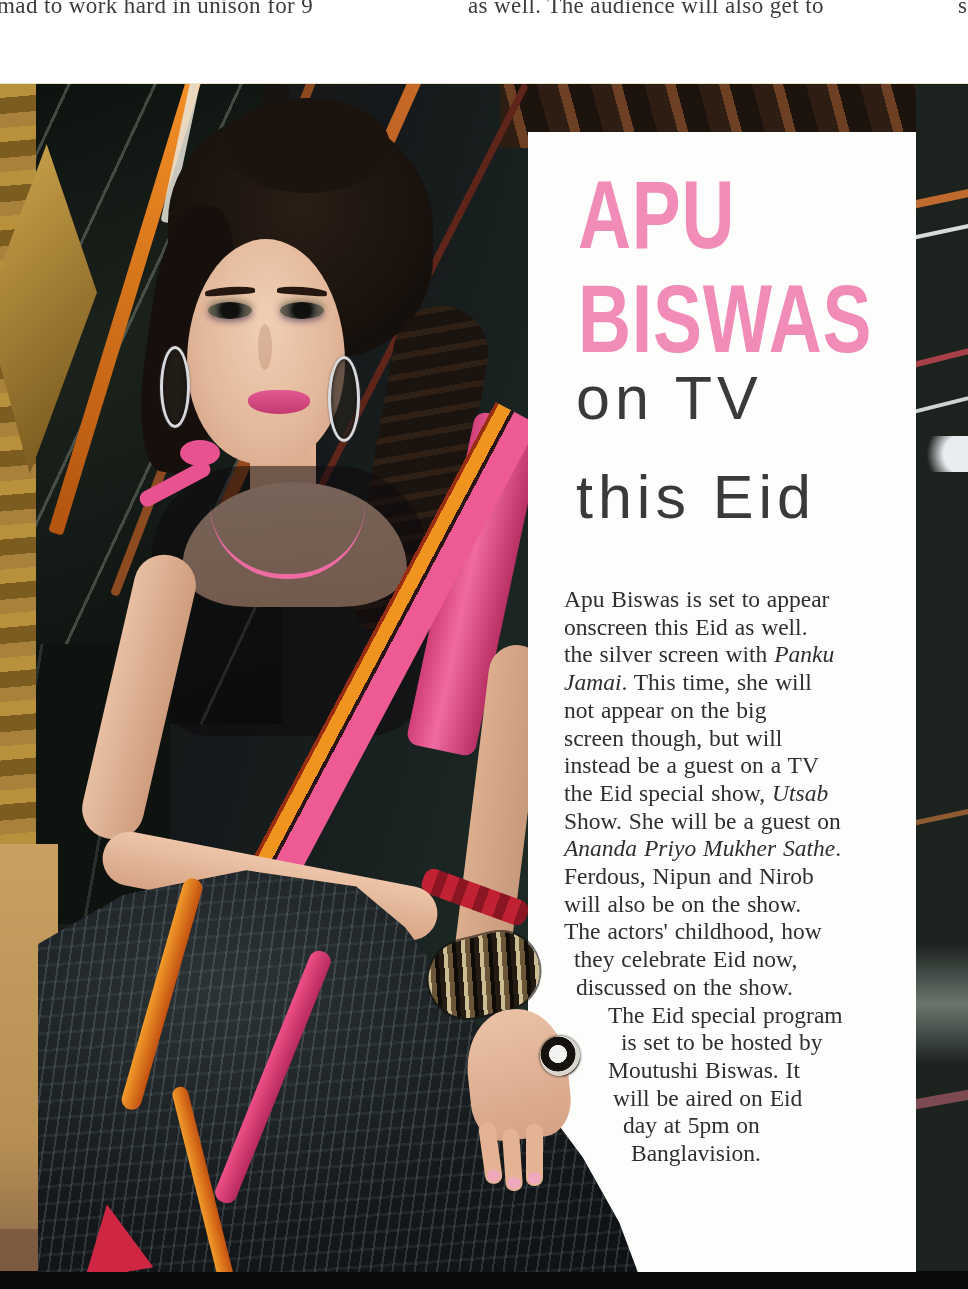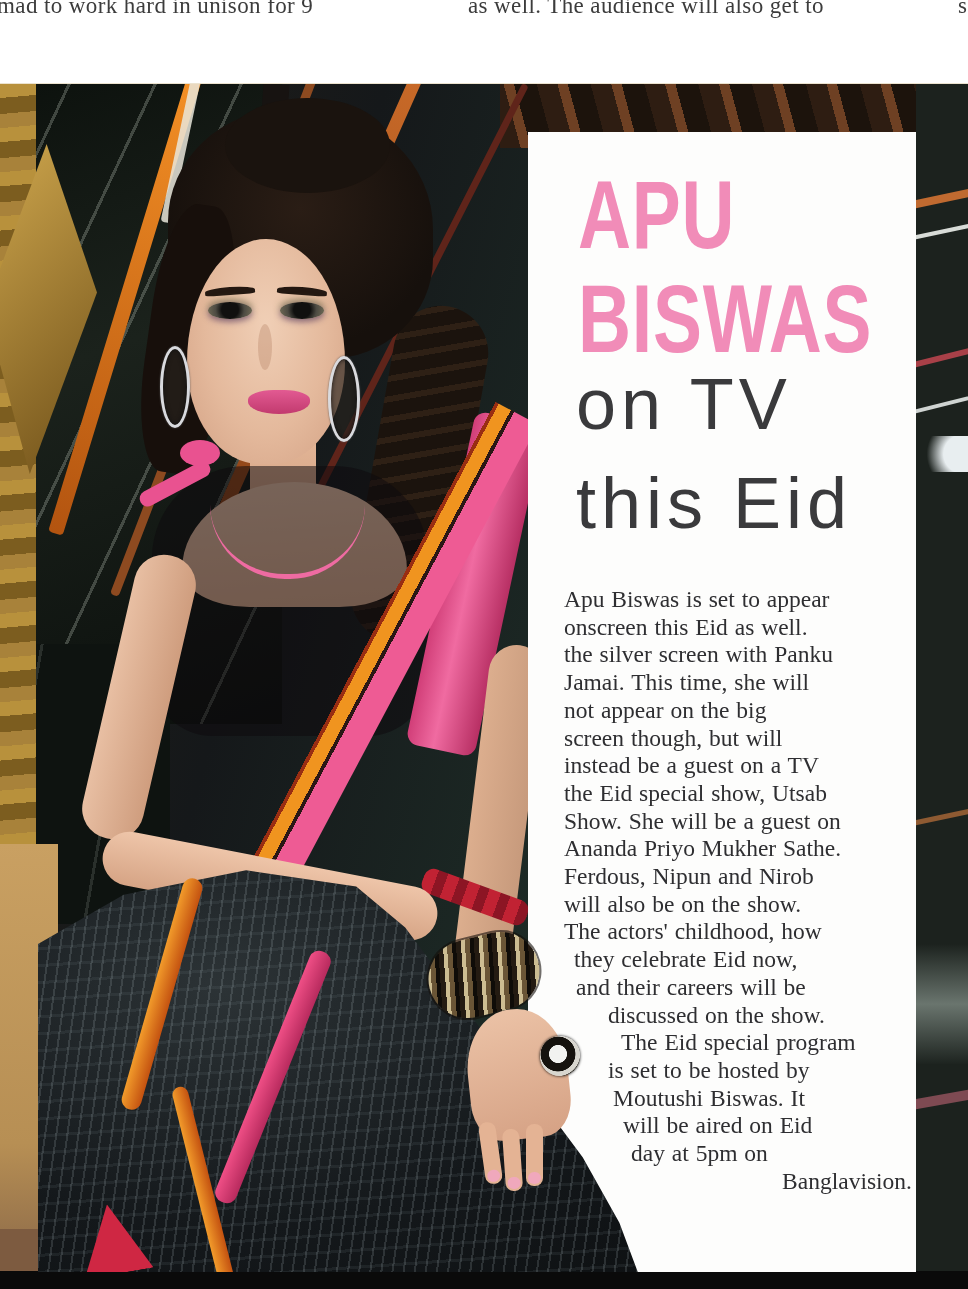--- a/index.html
+++ b/index.html
@@ -113,28 +113,28 @@
   .arm-right{left:472px;top:560px;width:56px;height:330px;border-radius:28px;transform:rotate(7deg);
       background:linear-gradient(to right,#dcae8e,#c79a7c);}
   .red-sash{left:420px;top:800px;width:110px;height:26px;border-radius:10px;transform:rotate(20deg);
       background:repeating-linear-gradient(90deg,#c12233 0 12px,#8c1524 12px 22px);}
 
   
   .whitebox{position:absolute;left:528px;top:48px;width:388px;height:1140px;background:#fdfdfc;z-index:5;}
   .hl{position:absolute;font-family:"Liberation Sans",sans-serif;white-space:nowrap;line-height:1;}
   .hl-pink{font-weight:800;font-size:96px;color:var(--accent_pink,#f18cb8);
       transform:scaleX(.765);transform-origin:left top;letter-spacing:1px;}
-  .hl-gray{font-weight:300;font-size:72px;color:var(--headline_gray,#3a3a3c);letter-spacing:5px;}
+  .hl-gray{font-weight:300;font-size:61px;color:var(--headline_gray,#3a3a3c);letter-spacing:5px;}
   .hl-apu{left:50px;top:35px;} .hl-biswas{left:50px;top:139px;}
   .hl-ontv{left:48px;top:236px;} .hl-thiseid{left:48px;top:335px;}
 
   .article{position:absolute;left:36px;top:454px;width:348px;
       font-size:23.5px;line-height:27.7px;color:#2e2e31;word-spacing:1px;}
   .article-line{white-space:nowrap;}
-  .article-line .it{}
+  .article-line .it{font-style:italic;}
   .article-line:nth-child(14){margin-left:10px;}
   .article-line:nth-child(15){margin-left:12px;}
   .article-line:nth-child(16){margin-left:44px;}
   .article-line:nth-child(17){margin-left:57px;}
   .article-line:nth-child(18){margin-left:44px;}
   .article-line:nth-child(19){margin-left:49px;}
   .article-line:nth-child(20){margin-left:59px;}
   .article-line:nth-child(21){margin-left:67px;}
   .article-line:nth-child(22){text-align:right;}
   .article-line:nth-child(23){margin-left:77px;}
@@ -257,21 +257,20 @@
         <div class="article-line">not appear on the big</div>
         <div class="article-line">screen though, but will</div>
         <div class="article-line">instead be a guest on a TV</div>
         <div class="article-line"><span>the Eid special show, </span><span class="it">Utsab</span></div>
         <div class="article-line">Show. She will be a guest on</div>
         <div class="article-line"><span class="it">Ananda Priyo Mukher Sathe</span><span>.</span></div>
         <div class="article-line">Ferdous, Nipun and Nirob</div>
         <div class="article-line">will also be on the show.</div>
         <div class="article-line">The actors' childhood, how</div>
         <div class="article-line">they celebrate Eid now,</div>
-        <div class="article-line">and their careers will be</div>
         <div class="article-line">discussed on the show.</div>
         <div class="article-line">The Eid special program</div>
         <div class="article-line">is set to be hosted by</div>
         <div class="article-line">Moutushi Biswas. It</div>
         <div class="article-line">will be aired on Eid</div>
         <div class="article-line">day at 5pm on</div>
         <div class="article-line">Banglavision.</div>
       </div>
     </div>
 

